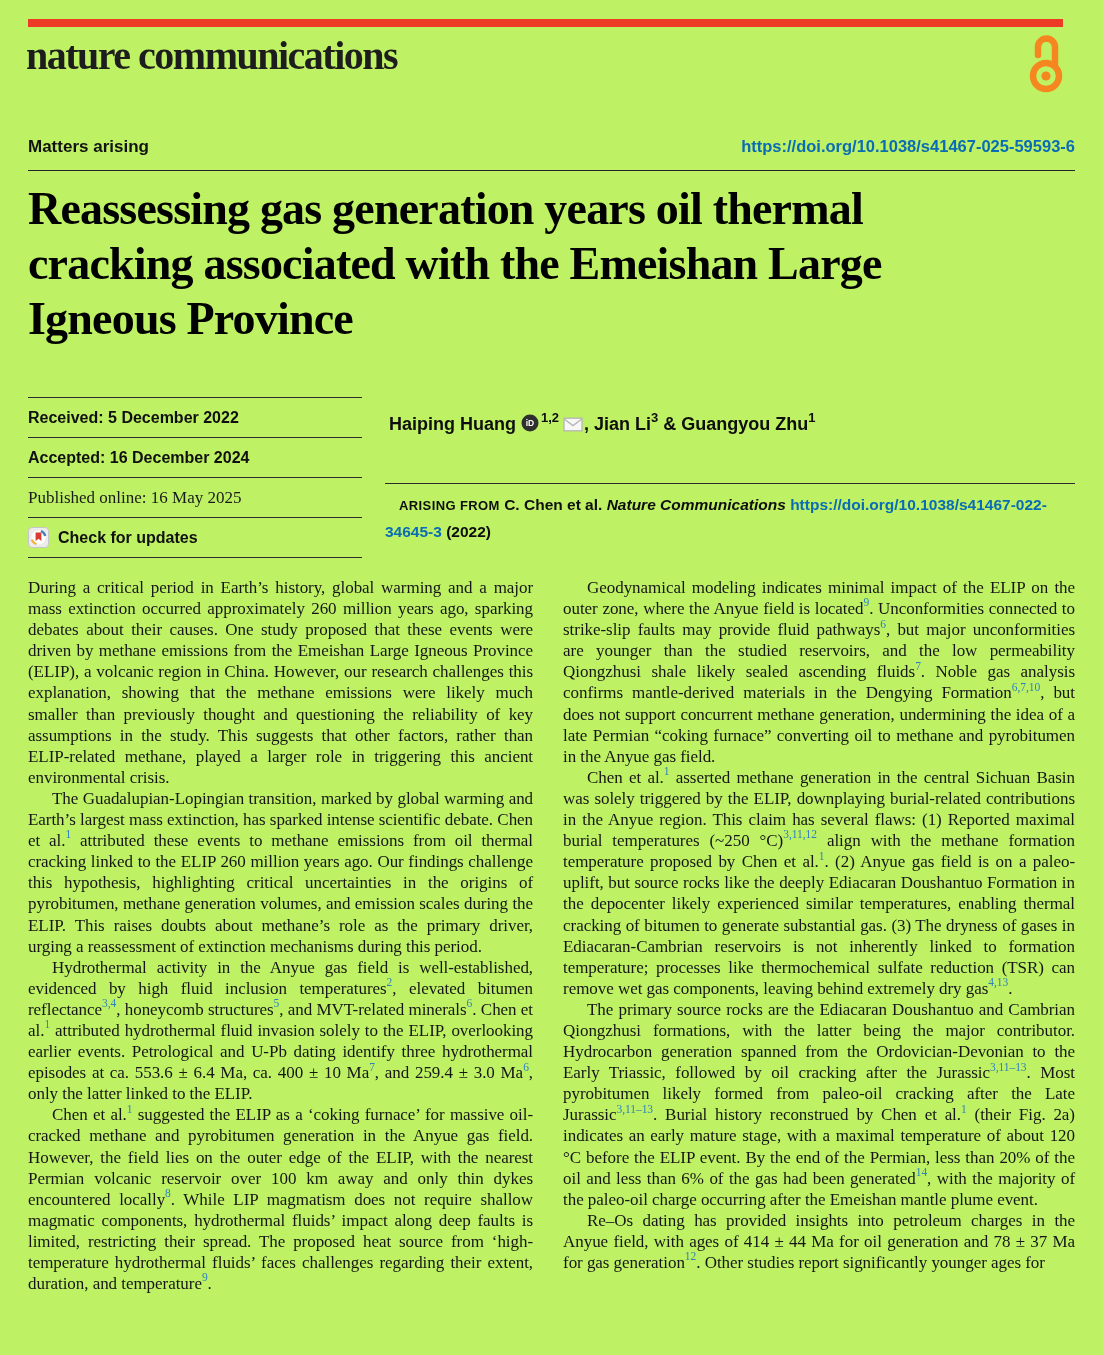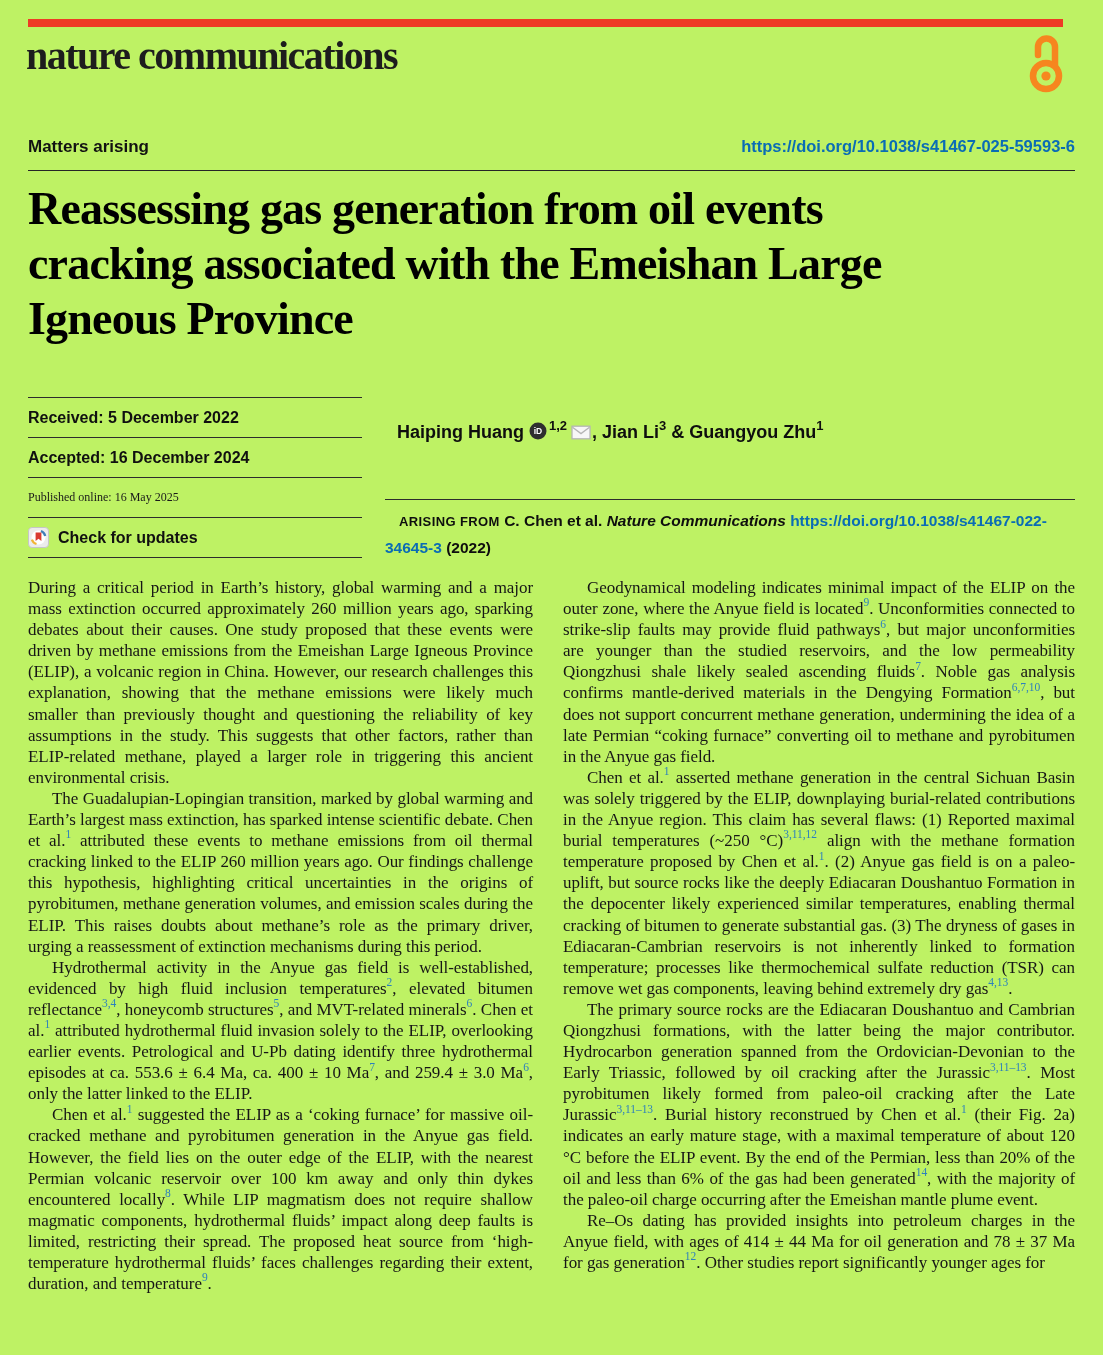--- a/index.html
+++ b/index.html
@@ -32,28 +32,28 @@
     font-weight:700; font-size:46px; line-height:55px; letter-spacing:-0.8px; color:#000;
   }
   .tl { display:block; }
 
   
   .meta { position:absolute; left:28px; top:397px; width:334px; }
   .meta-row {
     height:39px; display:flex; align-items:center; border-top:1.6px solid #2c2c2c;
     font-family:"Liberation Sans", sans-serif; font-weight:700; font-size:16px; color:#101010;
   }
-  .meta-row.serif { font-family:"Liberation Serif", serif; font-weight:400; font-size:12px; color:#1a1a1a; }
+  .meta-row.serif { font-family:"Liberation Serif", serif; font-weight:400; font-size:17px; color:#1a1a1a; }
   .meta-row.last { border-bottom:1.6px solid #2c2c2c;text-align:center; }
   .check { gap:9px; }
 
   
   .authors-block { position:absolute; left:385px; top:397px; width:690px; }
   .authors {
-    margin:12px; height:78px; box-sizing:border-box; padding-top:10px;
+    margin:4px; height:78px; box-sizing:border-box; padding-top:10px;
     font-family:"Liberation Sans", sans-serif; font-weight:700; font-size:18px; color:#0e0e0e;
   }
   .asup { font-size:13px; position:relative; top:-1px;text-align:right; }
   .orcid { margin:0 2px 0 5px; position:relative; top:2px; }
   .mail  { margin:0 1px 0 4px; position:relative; top:2px; }
   .arising {
     border-top:1.6px solid #2c2c2c; padding-top:8px;
     font-family:"Liberation Sans", sans-serif; font-weight:700; font-size:15.5px;
     line-height:26px; color:#0e0e0e;
   }
@@ -87,21 +87,21 @@
     <circle cx="18" cy="44" r="4.6" fill="#f6861f"></circle>
   </svg>
 
   <div class="cat-row">
     <span class="cat">Matters arising</span>
     <a class="doi link" href="#">https://doi.org/10.1038/s41467-025-59593-6</a>
   </div>
   <div class="rule-top"></div>
 
   <h1 class="title">
-    <span class="tl">Reassessing gas generation from oil events</span>
+    <span class="tl">Reassessing gas generation years oil thermal</span>
     <span class="tl">cracking associated with the Emeishan Large</span>
     <span class="tl">Igneous Province</span>
   </h1>
 
   <div class="meta">
     <div class="meta-row">
         <span>Received: 5 December 2022</span>
       </div>
     <div class="meta-row">
         <span>Accepted: 16 December 2024</span>

